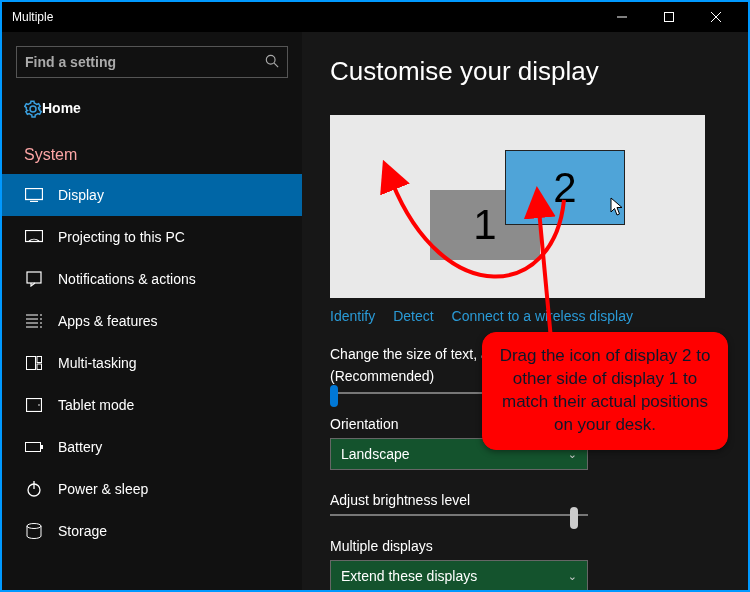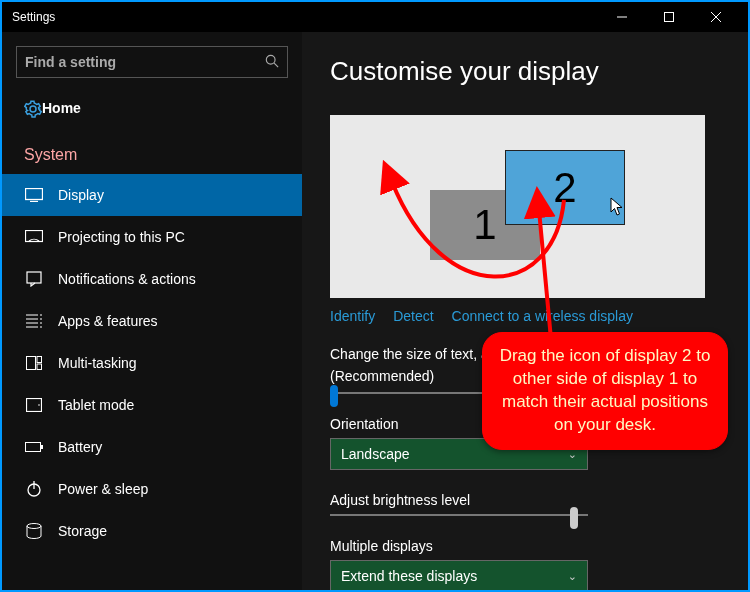--- a/index.html
+++ b/index.html
@@ -91,32 +91,32 @@
       font-size: 14px; margin-bottom: 22px; gap: 13px;
     }
     .chev { font-size: 11px; color: #ccc; }
     
     .annot-arrow {
       position: absolute; left: 352px; top: 148px;
       width: 260px; height: 200px; pointer-events: none; z-index: 5;
     }
     .callout {
       position: absolute; left: 480px; top: 330px;
-      width: 246px; background: #ff0000; color: #fef9c3;
-      border: 1px solid #ff0000; border-radius: 20px;
+      width: 246px; background: #ff0000; color: #0f172a;
+      border: 1px solid #ff0000; border-radius: 14px;
       padding: 12px 10px; font-size: 17px; line-height: 1.35;
       text-align: center; z-index: 4;
       box-shadow: 0 2px 6px rgba(0,0,0,.4);
     }
   </style>
 </head>
 <body>
 
 <div class="titlebar">
-  <span class="title">Settings</span>
+  <span class="title">Multiple</span>
   <div class="winbtns">
     <div class="winbtn">
       <svg width="10" height="10" viewBox="0 0 10 10">
           <line x1="0" y1="5" x2="10" y2="5" stroke="#fff" stroke-width="1"></line>
         </svg>
     </div>
     <div class="winbtn">
       <svg width="10" height="10" viewBox="0 0 10 10">
           <rect x="0.5" y="0.5" width="9" height="9" fill="none" stroke="#fff" stroke-width="1"></rect>
         </svg>

